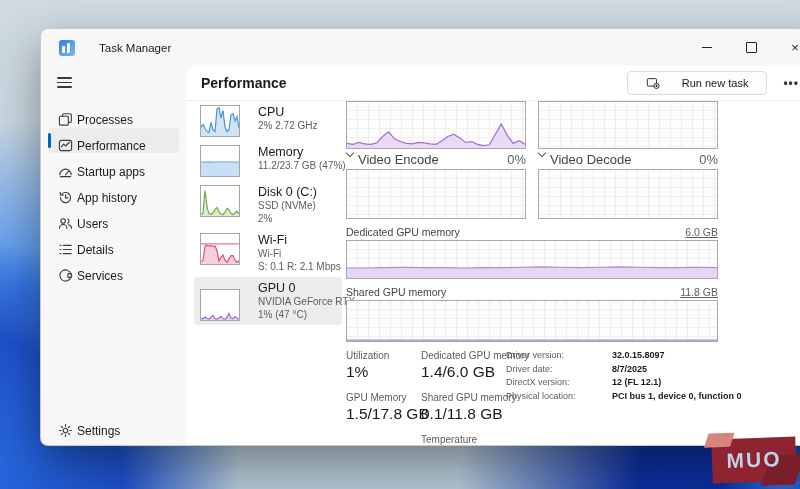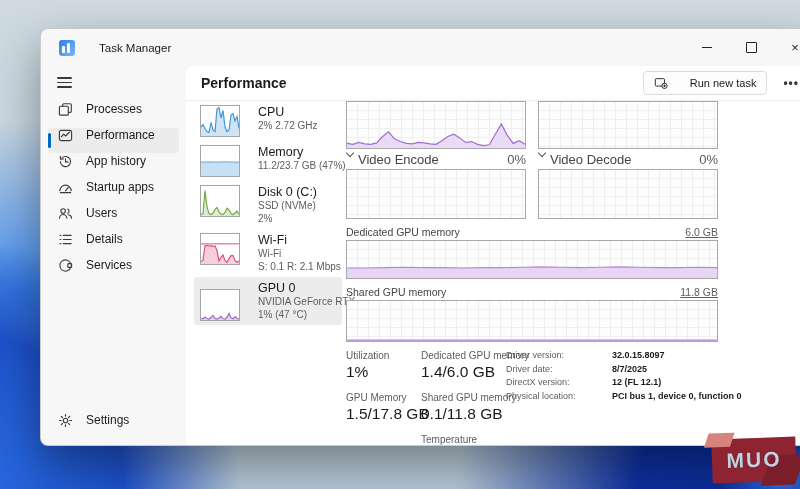--- a/index.html
+++ b/index.html
@@ -31,34 +31,34 @@
   .win-btn{width:44px;height:100%;display:flex;align-items:center;justify-content:center;
     background:none;border:none;color:#222;cursor:default;}
   .glyph-min{display:block;width:10px;height:1px;background:#222;}
   .glyph-max{display:block;width:9px;height:9px;border:1px solid #222;border-radius:1px;}
   .glyph-close{font-size:13px;line-height:1;color:#222;}
   
   .body-row{position:absolute;top:37px;left:0;right:0;bottom:0;display:flex;}
   .sidebar{width:145px;flex:none;position:relative;}
   .hamburger{margin:8px 0 10px 16px;width:16px;background:none;border:none;padding:0;}
   .hamburger span{display:block;width:15px;height:1.5px;background:#3a3a3a;margin:3px 0;border-radius:1px;}
-  .nav-item{height:25px;margin:1px 7px;display:flex;align-items:flex-start;gap:13px;
+  .nav-item{height:25px;margin:1px 7px;display:flex;align-items:flex-end;gap:4px;
     padding-left:10px;border-radius:4px;position:relative;font-size:12px;color:#1b1b1b;}
   .nav-item.selected{background:#ececec;}
   .nav-item.selected::before{content:"";position:absolute;left:0;top:5px;width:3px;height:15px;
     background:#0067c0;border-radius:2px;}
   .nicon{width:15px;height:15px;flex:none;display:flex;}
   .nicon svg{width:15px;height:15px;stroke:#3b3b3b;fill:none;stroke-width:1.2;stroke-linecap:round;stroke-linejoin:round;}
   .nav-bottom{position:absolute;bottom:6px;left:0;right:0;}
   
   .content{flex:1;background:#ffffff;border-radius:8px 0 0 0;position:relative;overflow:hidden;}
   .content-header{height:34px;display:flex;align-items:center;padding:0 10px 0 15px;border-bottom:1px solid #ededed;}
   .content-title{font-size:14px;font-weight:bold;color:#1b1b1b;flex:1;}
   .run-task-btn{display:flex;align-items:center;gap:22px;font-size:11px;color:#1b1b1b;
-    border:1px solid #dcdcdc;background:#fdfdfd;border-radius:4px;padding:4px 10px;font-family:inherit;}
+    border:1px solid #dcdcdc;background:#fdfdfd;border-radius:4px;padding:4px 18px;font-family:inherit;}
   .run-task-btn svg{width:14px;height:14px;stroke:#2b2b2b;fill:none;stroke-width:1.1;}
   .more-btn{margin-left:8px;border:none;background:none;font-size:12px;font-weight:bold;
     color:#3a3a3a;letter-spacing:1px;padding:4px 8px;border-radius:4px;}
   
   .perf-list{position:absolute;left:8px;top:35px;width:148px;}
   .perf-item{display:flex;gap:18px;padding:4px 6px;border-radius:4px;align-items:flex-start;}
   .perf-item.selected{background:#ececec;align-items:flex-end;}
   .mini-chart{width:38px;height:30px;background:#fff;border:1px solid #a6a6a6;flex:none;position:relative;overflow:hidden;}
   .mini-chart svg,.chart svg{position:absolute;inset:0;width:100%;height:100%;}
   .perf-name{font-size:12.5px;color:#1b1b1b;line-height:1.2;}
@@ -147,36 +147,36 @@
             <svg viewBox="0 0 16 16">
               <rect x="1.5" y="2.5" width="13" height="11" rx="2"></rect>
               <polyline points="3.5,9.5 6,6.5 8,8.5 12.2,4.5"></polyline>
             </svg>
           </span>
         <span>Performance</span>
       </div>
       <div class="nav-item">
         <span class="nicon">
             <svg viewBox="0 0 16 16">
+              <path d="M2 11.5 a6 6 0 0 1 12 0"></path>
+              <line x1="8" y1="11.5" x2="11.2" y2="7.6"></line>
+              <line x1="2.5" y1="13.5" x2="13.5" y2="13.5"></line>
+            </svg>
+          </span>
+        <span>Startup apps</span>
+      </div>
+      <div class="nav-item">
+        <span class="nicon">
+            <svg viewBox="0 0 16 16">
               <path d="M2.6 8 a5.4 5.4 0 1 0 1.5-3.7"></path>
               <polyline points="2.4,2.4 2.6,5.6 5.8,5.4"></polyline>
               <polyline points="8,5 8,8.4 10.6,8.4"></polyline>
             </svg>
           </span>
         <span>App history</span>
-      </div>
-      <div class="nav-item">
-        <span class="nicon">
-            <svg viewBox="0 0 16 16">
-              <path d="M2 11.5 a6 6 0 0 1 12 0"></path>
-              <line x1="8" y1="11.5" x2="11.2" y2="7.6"></line>
-              <line x1="2.5" y1="13.5" x2="13.5" y2="13.5"></line>
-            </svg>
-          </span>
-        <span>Startup apps</span>
       </div>
       <div class="nav-item">
         <span class="nicon">
             <svg viewBox="0 0 16 16">
               <circle cx="5.5" cy="5.3" r="2.4"></circle>
               <path d="M1.6 13 c0-2.2 1.8-3.9 3.9-3.9 s3.9 1.7 3.9 3.9"></path>
               <path d="M10.3 3.3 a2.4 2.4 0 0 1 0 4.4"></path>
               <path d="M11 9.4 c2 .3 3.4 1.8 3.4 3.6"></path>
             </svg>
           </span>

